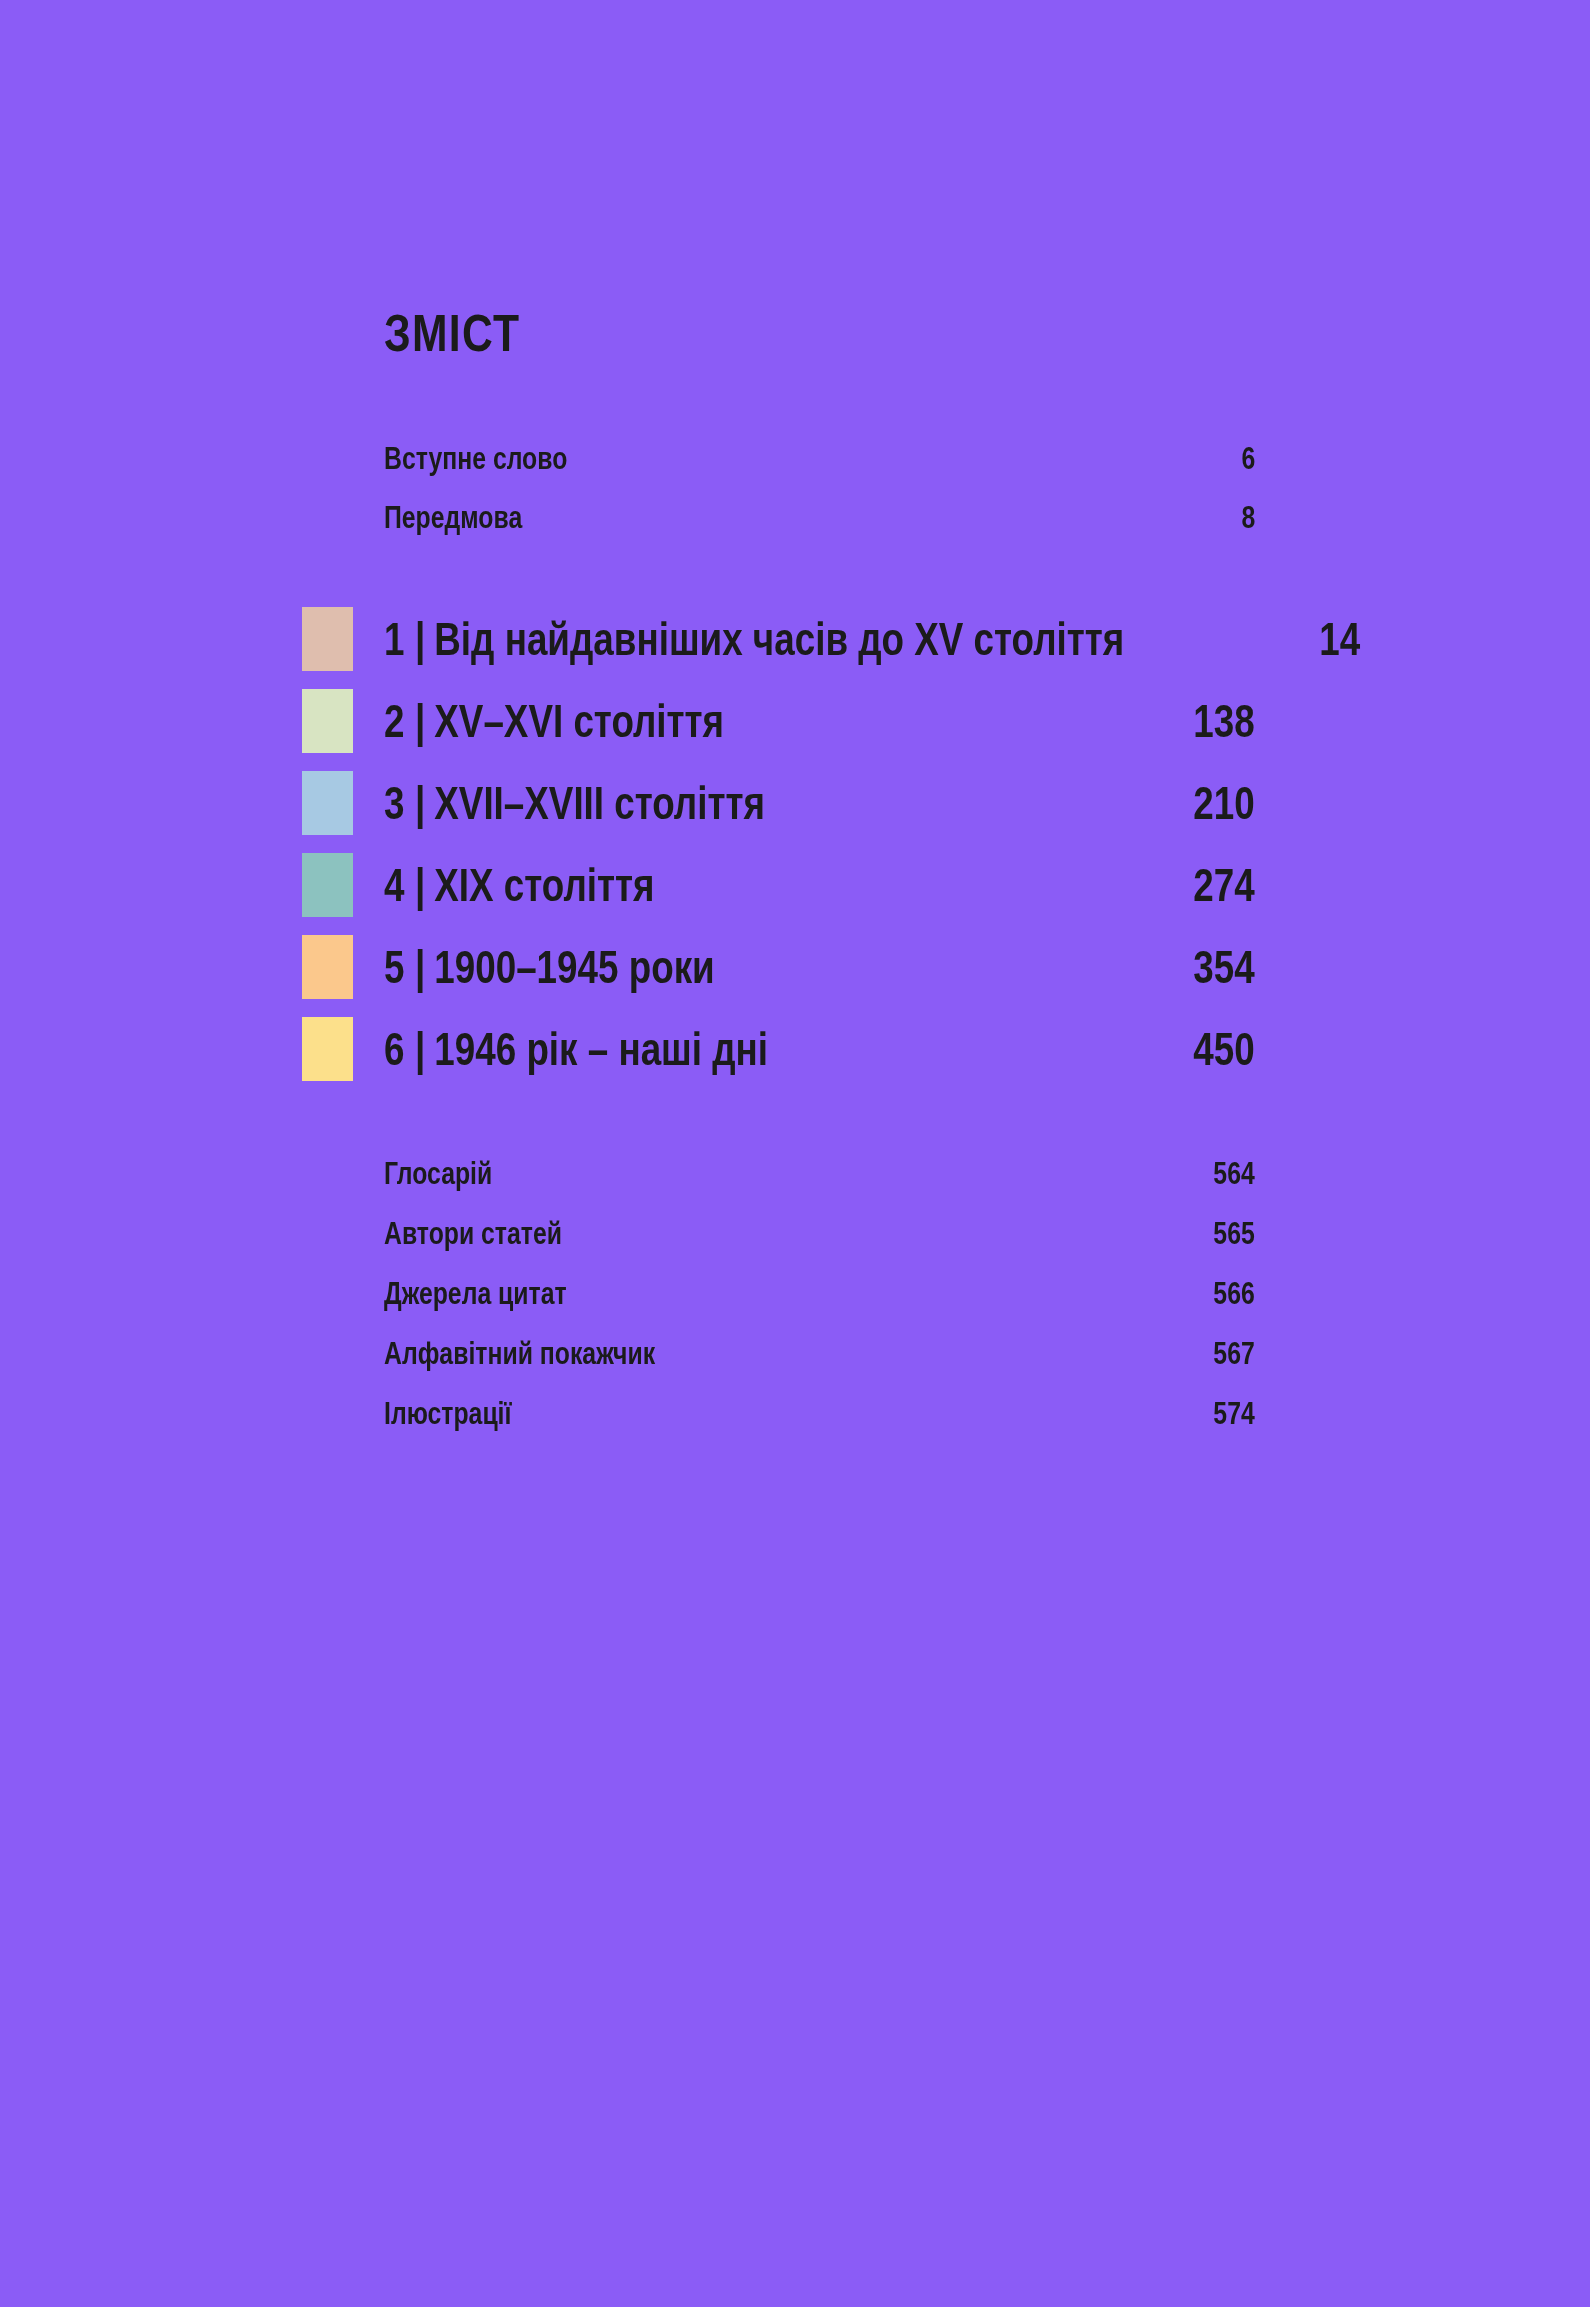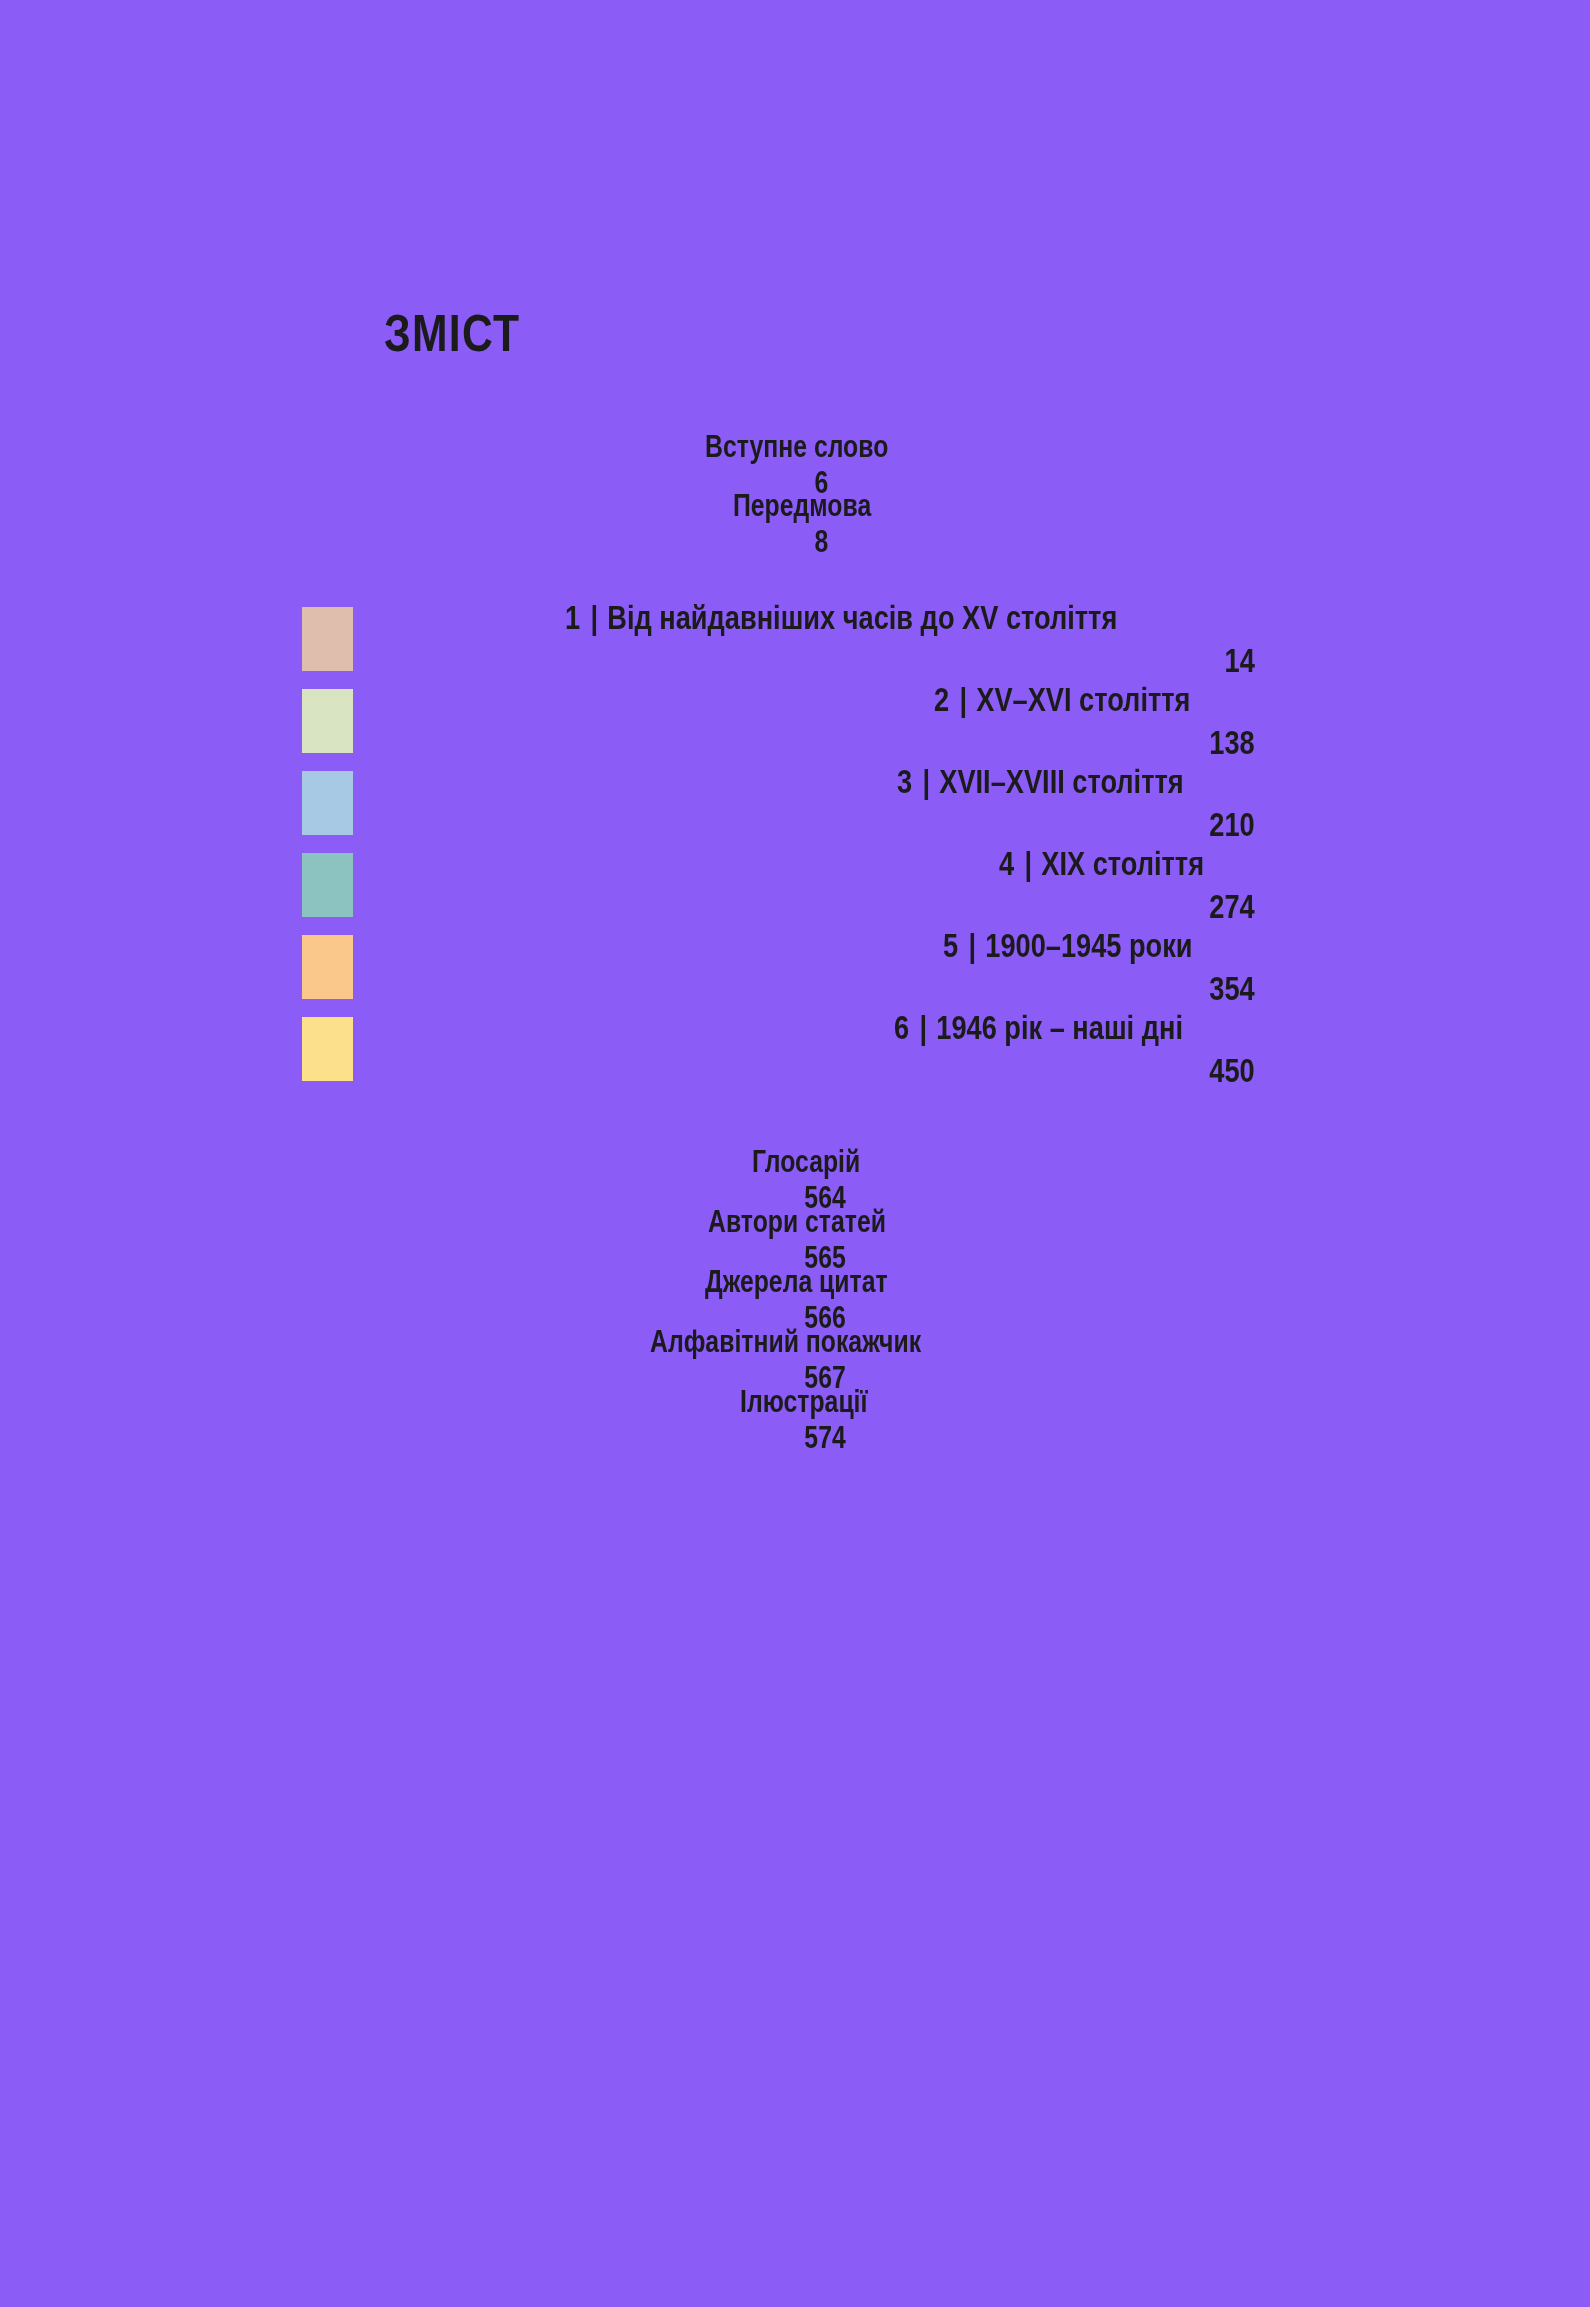--- a/index.html
+++ b/index.html
@@ -41,21 +41,20 @@
   }
 
   
   .row {
     position: relative;
     display: flex;
     align-items: baseline;
     justify-content: space-between;
     color: #1b1b1b;
     white-space: nowrap;
-    flex-direction: column;
   }
 
   .row .label-wrap {
     flex: 0 1 auto;
     overflow: visible;
   }
 
   .row .label {
     display: inline-block;
     transform: scaleX(0.80);
@@ -87,24 +86,24 @@
   }
   .front-row .label { transform-origin: left center; }
   .front-row .page-num span { transform-origin: right center; }
 
   
   .chapters {
     margin-top: 51px;
   }
 
   .chapter-row {
-    font-size: 34px;
+    font-size: 46px;
     font-weight: 700;
     height: 82px;
-    align-items: flex-end;
+    align-items: center;
   }
   .chapter-row .label { transform-origin: left center; }
   .chapter-row .page-num span { transform-origin: right center; }
 
   .swatch {
     position: absolute;
     left: -82px;
     top: 50%;
     transform: translateY(-50%);
     width: 51px;

